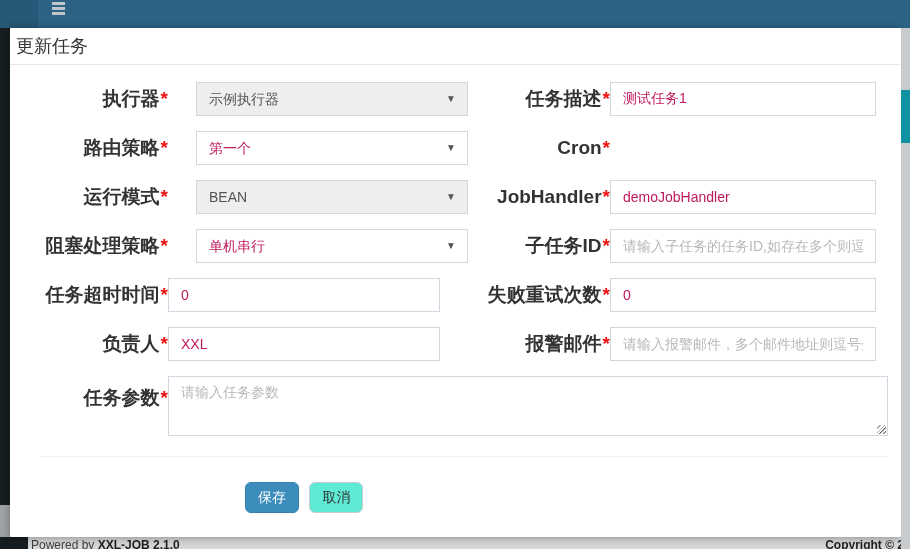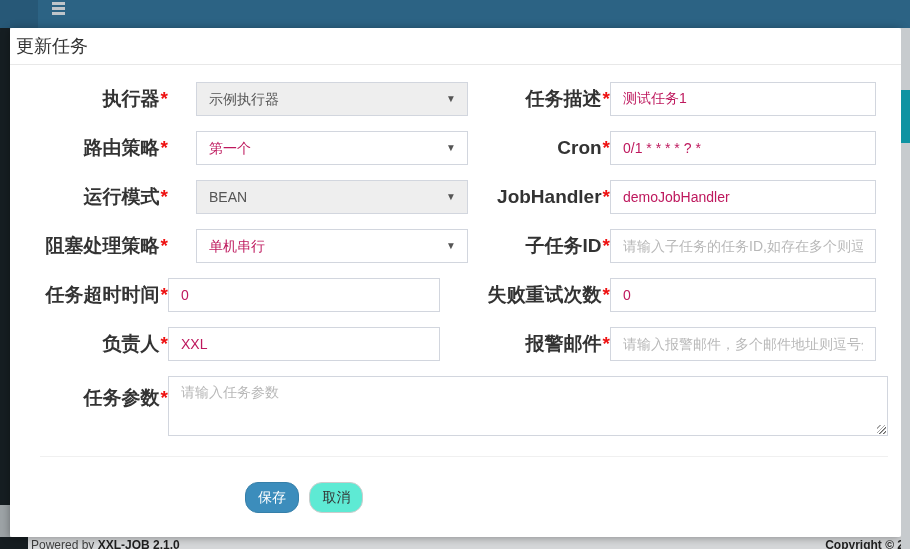--- a/index.html
+++ b/index.html
@@ -56,21 +56,21 @@
     width:100%;height:60px;box-sizing:border-box;border:1px solid #d2d6de;border-radius:0;resize:vertical;
     font-size:14px;color:#555;padding:7px 12px;outline:none;display:block;
     font-family:"Liberation Sans","DejaVu Sans",sans-serif;
   }
   .ta::placeholder{color:#b8b8b8;opacity:1;}
   .ta-grip{position:absolute;right:2px;bottom:2px;width:9px;height:9px;pointer-events:none;
     background:repeating-linear-gradient(135deg,transparent 0 2px,#aaa 2px 3px);}
   .form-hr{border:none;border-top:1px solid #f0f0f0;margin:20px 0 25px 8px;}
   .btn-row{padding-left:213px;}
   .btn{display:inline-block;height:31px;line-height:29px;box-sizing:border-box;font-size:14px;
-    border-radius:13px;padding:0 12px;cursor:pointer;border:1px solid transparent;}
+    border-radius:6px;padding:0 12px;cursor:pointer;border:1px solid transparent;}
   .btn-save{background:#3c8dbc;border-color:#367fa9;color:#fff;margin-right:6px;}
   .btn-cancel{background:#5eead4;border-color:#ccc;color:#333;}
 </style>
 </head>
 <body>
 
 <div class="navbar">
   <div class="navbar-logo"></div>
   <div class="hamburger">
     <span></span>
@@ -108,21 +108,20 @@
 
     <div class="form-row">
       <label class="lbl lbl-l"><span>路由策略</span><em class="req">*</em></label>
       <div class="ctl-l">
           <div class="selwrap">
         <select class="sel"><option>第一个</option></select>
         <span class="caret">▼</span>
       </div>
         </div>
       <label class="lbl lbl-r"><span>Cron</span><em class="req">*</em></label>
-      <div class="ctl-r"><input class="inp" value="0/1 * * * * ? *" style=""></div>
     </div>
 
     <div class="form-row">
       <label class="lbl lbl-l"><span>运行模式</span><em class="req">*</em></label>
       <div class="ctl-l">
           <div class="selwrap">
         <select class="sel" disabled=""><option>BEAN</option></select>
         <span class="caret">▼</span>
       </div>
         </div>

